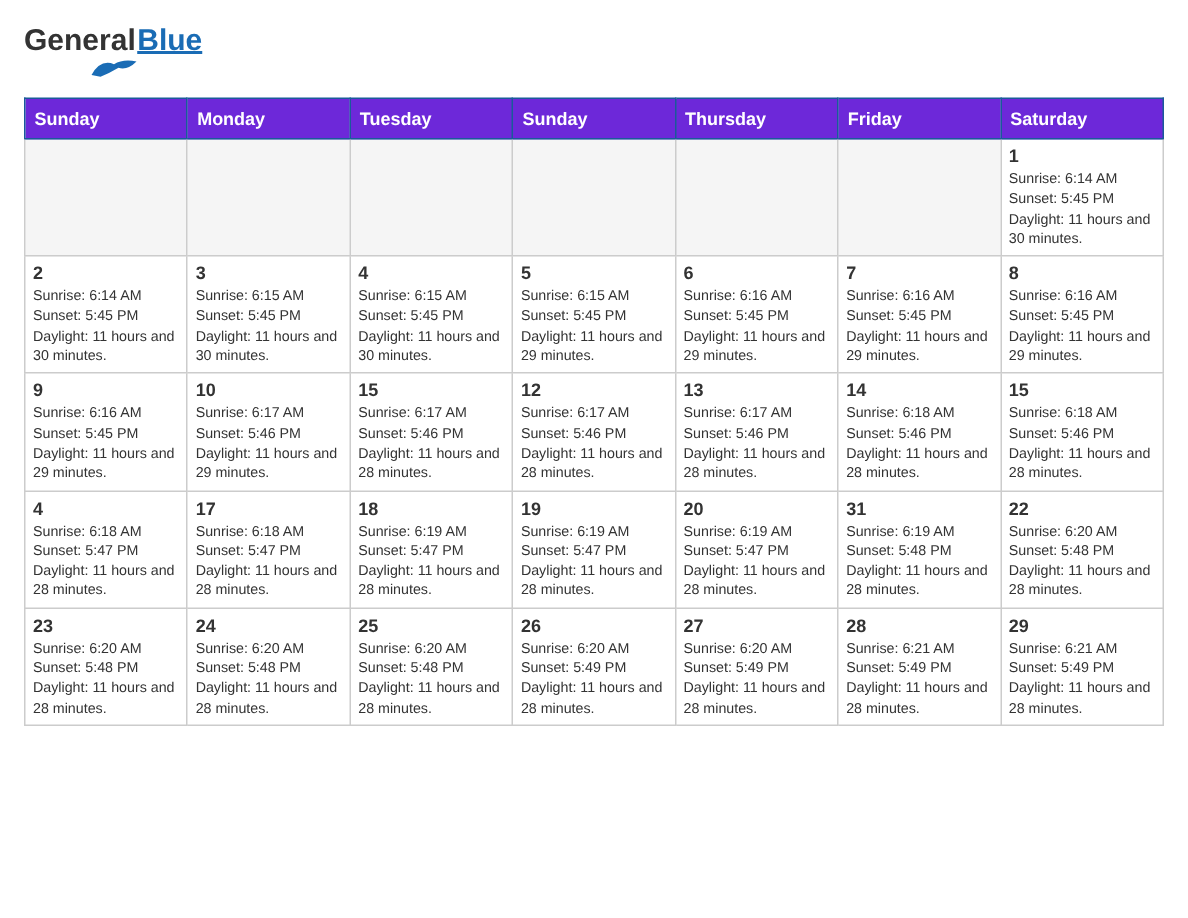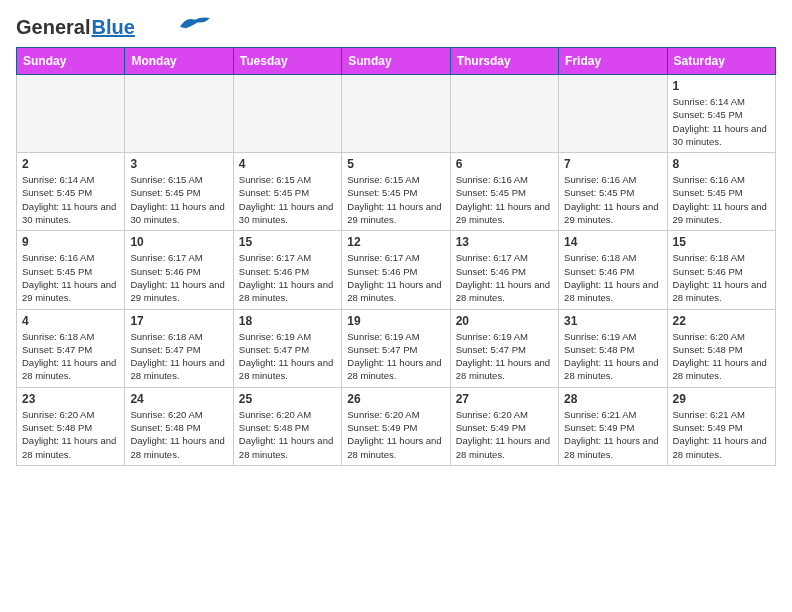--- a/index.html
+++ b/index.html
@@ -11,21 +11,21 @@
       padding: 16px;
     }
     .header-section {
       display: flex;
       justify-content: space-between;
       align-items: flex-start;
       margin-bottom: 8px;
     }
     .logo {
       display: flex;
-      flex-direction: row;
+      flex-direction: column;
       align-items: flex-start;
     }
     .logo-bird {
       width: 36px;
       height: 20px;
       margin-left: 44px;
       margin-top: -4px;
     }
     .title-block {
       text-align: right;
@@ -38,21 +38,21 @@
     .subtitle {
       font-size: 14px;
       color: #555;
     }
     table {
       width: 100%;
       border-collapse: collapse;
       font-size: 10.5px;
     }
     th {
-      background-color: #d946ef;
+      background-color: #6d28d9;
       color: #fff;
       text-align: left;
       padding: 6px 6px;
       font-size: 12px;
       font-weight: bold;
       border: 1px solid #1a5a9a;
     }
     td {
       vertical-align: top;
       border: 1px solid #ccc;

